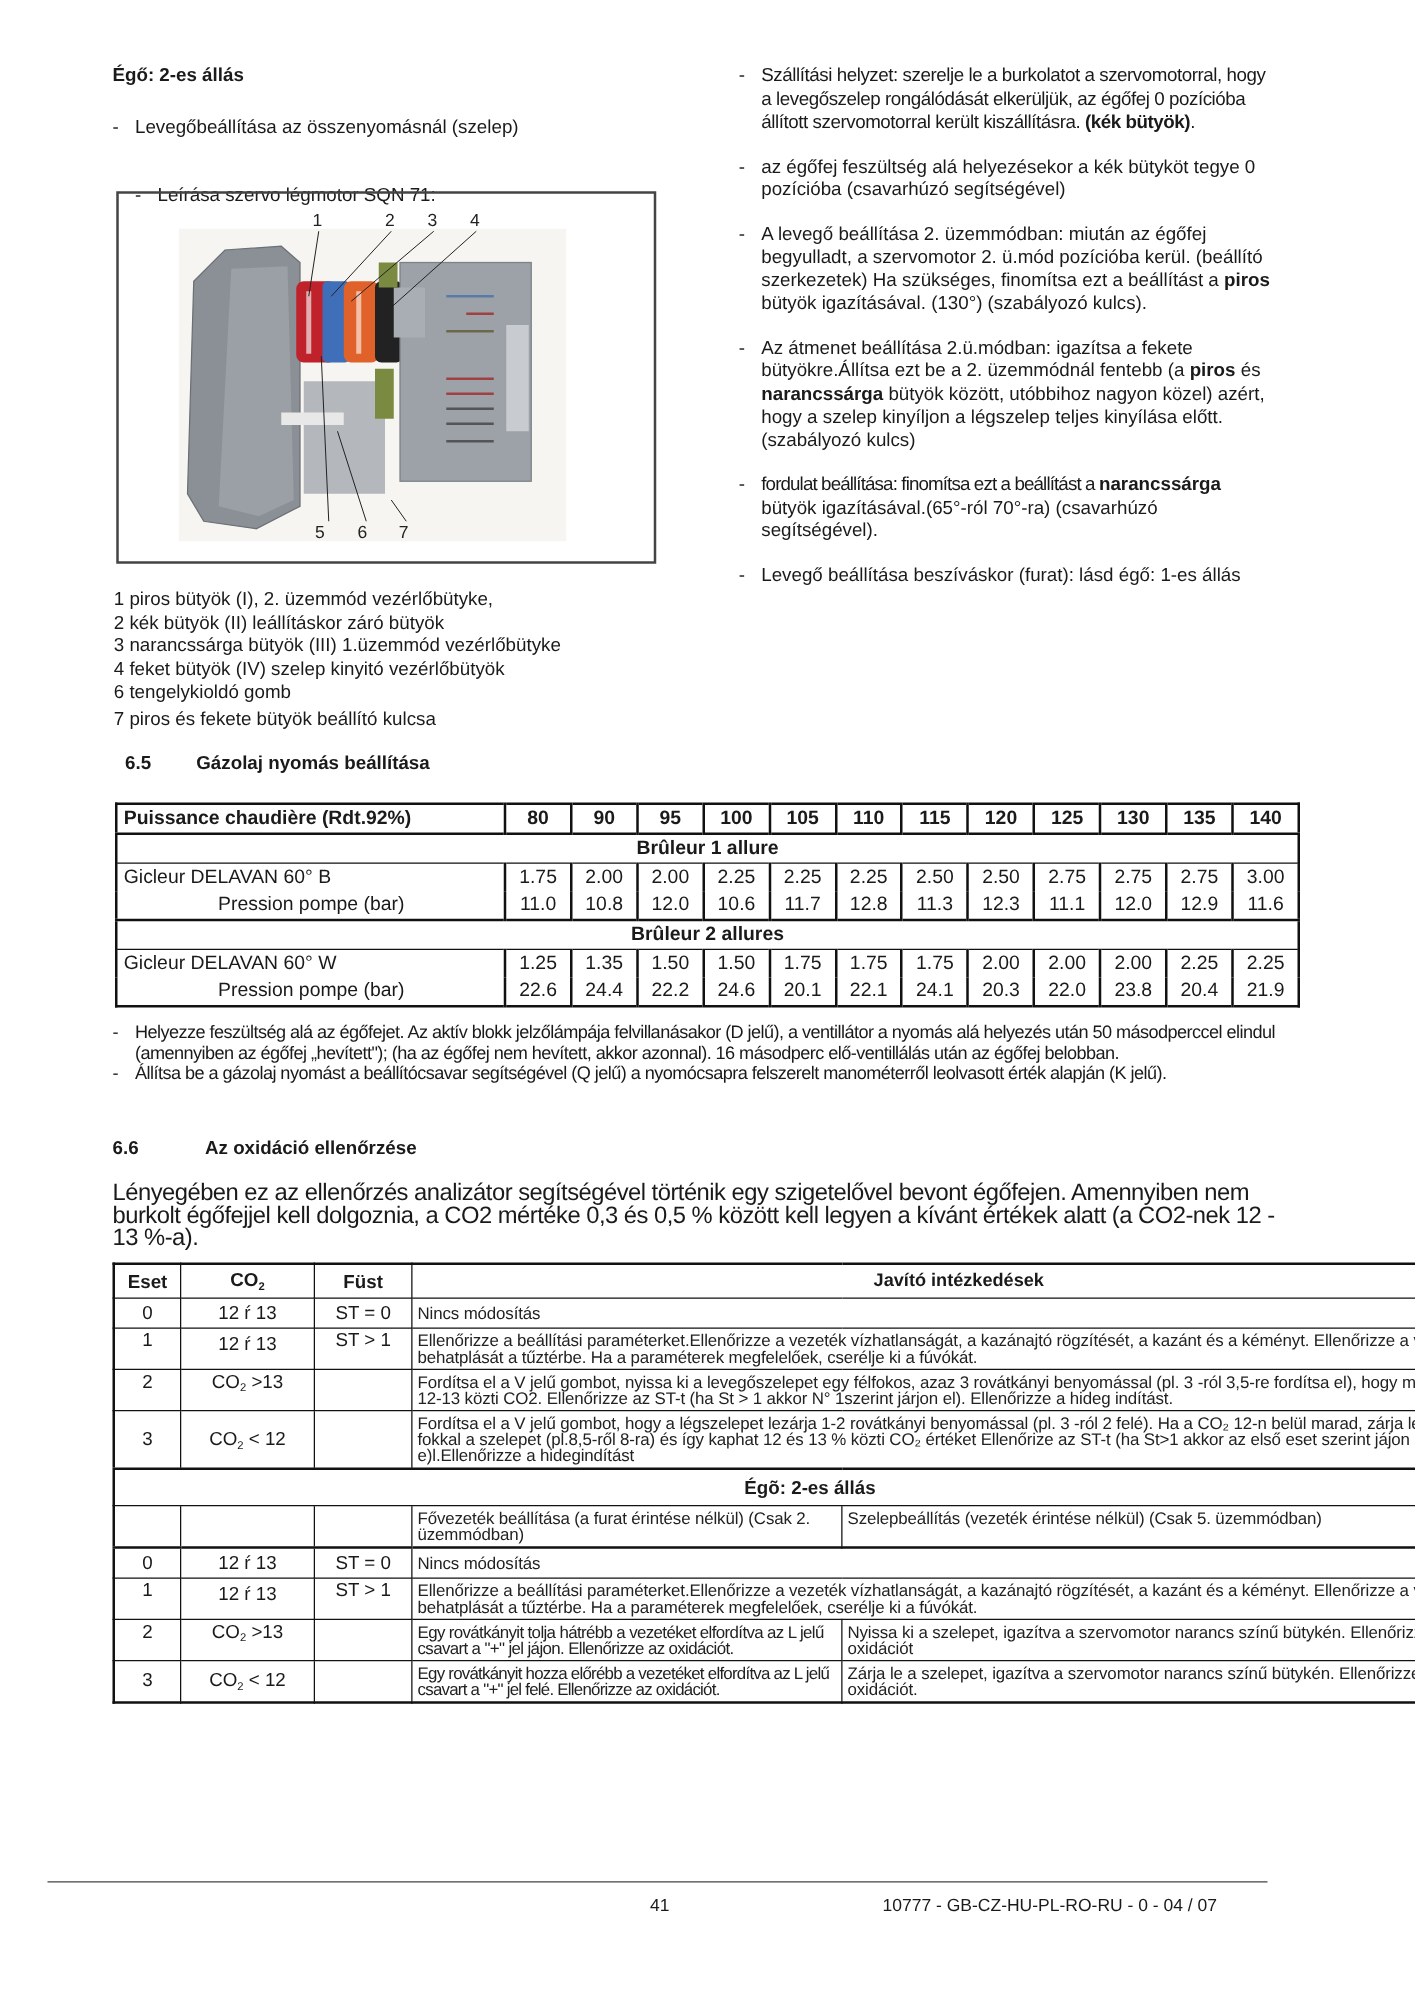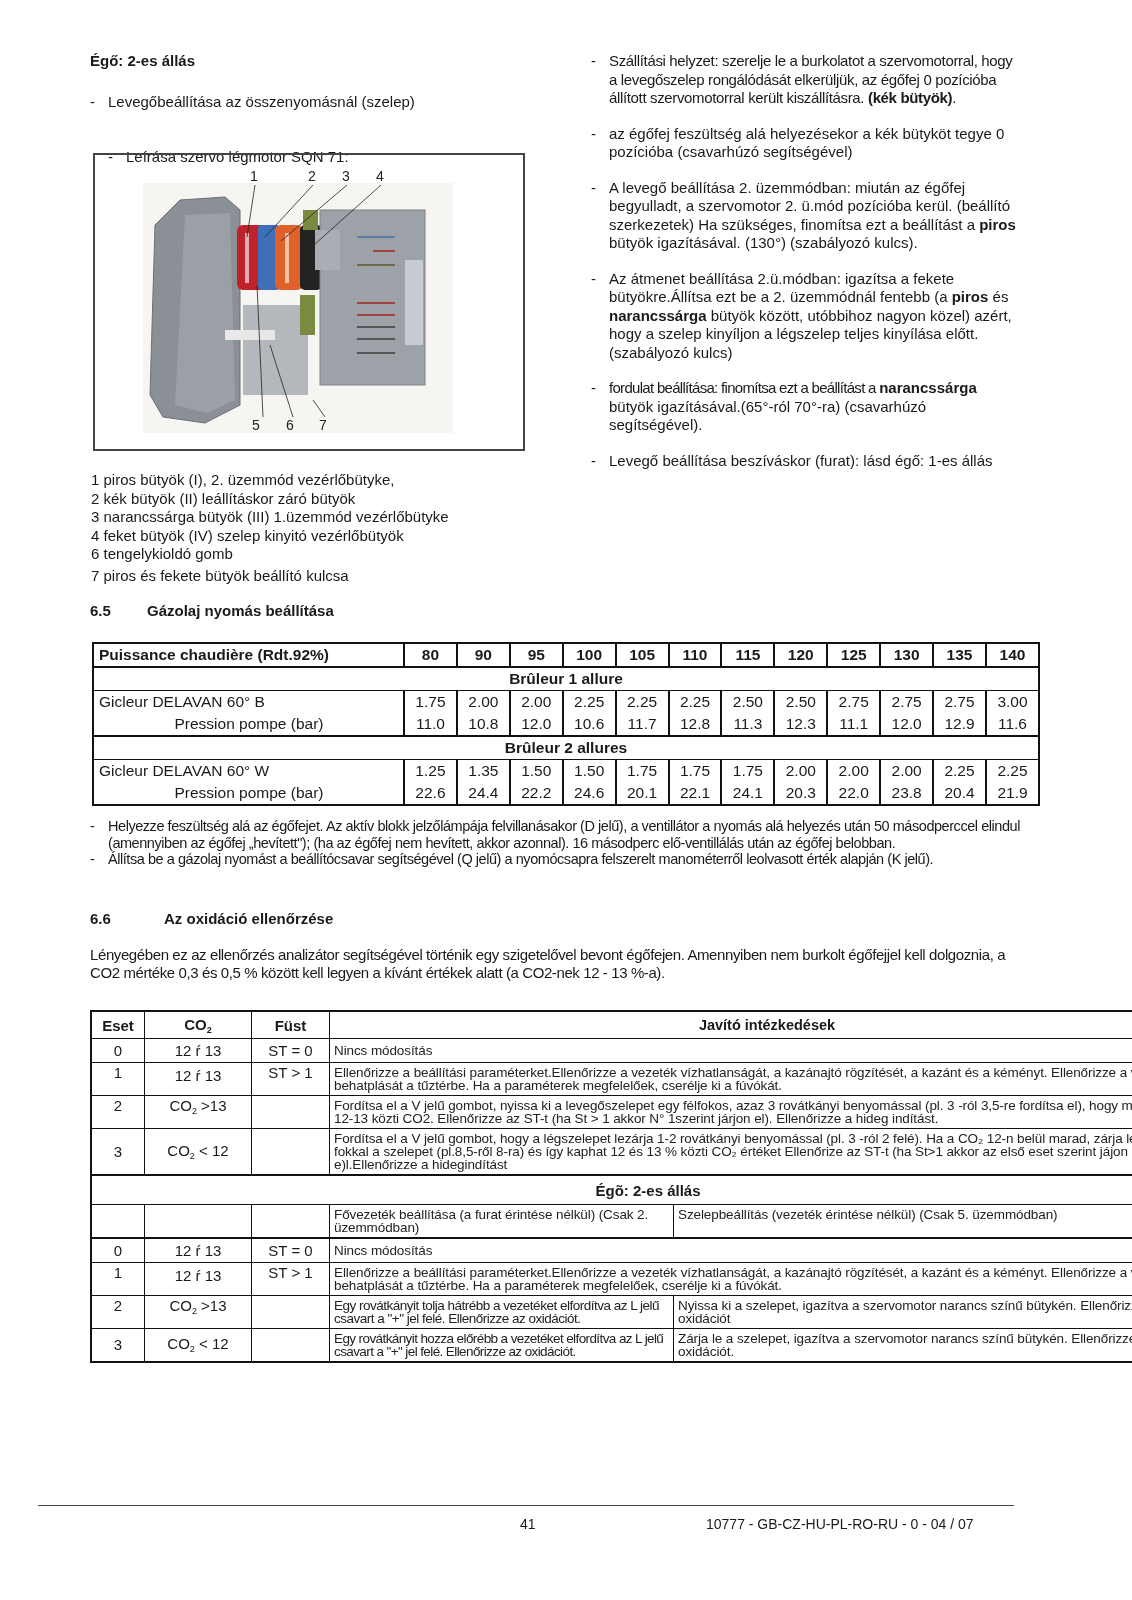--- a/index.html
+++ b/index.html
@@ -138,21 +138,21 @@
   <div class="dash-item" style="margin-bottom:17px;">
     <span class="dash">-</span>
     <span style="letter-spacing:-0.7px;">fordulat beállítása: finomítsa ezt a beállítást a </span><b>narancssárga</b><span> bütyök igazításával.(65°-ról 70°-ra) (csavarhúzó segítségével).</span>
   </div>
   <div class="dash-item">
     <span class="dash">-</span>
     <span>Levegő beállítása beszíváskor (furat): lásd égő: 1-es állás</span>
   </div>
 </div>
 
-<div class="abs heading" style="left:90px; top:602px;">
+<div class="abs heading" style="left:100px; top:602px;">
   <span>6.5</span>
   <span style="margin-left:32px;">Gázolaj nyomás beállítása</span>
 </div>
 
 <table class="t65">
   <tbody>
       <tr>
     <th class="lbl" style="width:300px;">Puissance chaudière (Rdt.92%)</th>
     <th class="num">80</th>
     <th class="num">90</th>
@@ -245,21 +245,21 @@
     <span class="dash">-</span>
     <span>Állítsa be a gázolaj nyomást a beállítócsavar segítségével  (Q jelű) a nyomócsapra felszerelt manométerről leolvasott érték alapján (K jelű).</span>
   </div>
 </div>
 
 <div class="abs heading" style="left:90px; top:910px;">
   <span>6.6</span>
   <span style="margin-left:49px;">Az oxidáció ellenőrzése</span>
 </div>
 
-<div class="abs" style="left:90px; top:946px; width:935px; font-size:15px; line-height:18px; letter-spacing:-0.4px;">Lényegében ez az ellenőrzés analizátor segítségével történik egy szigetelővel bevont égőfejen. Amennyiben nem burkolt égőfejjel kell dolgoznia, a CO2 mértéke  0,3 és 0,5 % között kell legyen a kívánt értékek alatt (a CO2-nek 12 - 13 %-a).</div>
+<div class="abs" style="left:90px; top:946px; width:935px; font-size:19px; line-height:18px; letter-spacing:-0.4px;">Lényegében ez az ellenőrzés analizátor segítségével történik egy szigetelővel bevont égőfejen. Amennyiben nem burkolt égőfejjel kell dolgoznia, a CO2 mértéke  0,3 és 0,5 % között kell legyen a kívánt értékek alatt (a CO2-nek 12 - 13 %-a).</div>
 
 <table class="t66">
   <tbody>
       <tr>
     <th class="c0">Eset</th>
     <th class="c1"><span>CO</span><sub class="s">2</sub></th>
     <th class="c2">Füst</th>
     <th colspan="2">Javító intézkedések</th>
   </tr>
   <tr style="height:24px;">
@@ -305,21 +305,21 @@
   <tr>
     <td class="c0">1</td>
     <td class="c1" style="padding-top:4px;">12 ŕ  13</td>
     <td class="c2">ST &gt; 1</td>
     <td colspan="2" class="desc">Ellenőrizze a beállítási paraméterket.Ellenőrizze a vezeték vízhatlanságát, a kazánajtó rögzítését, a kazánt és a kéményt. Ellenőrizze a vezeték behatplását a tűztérbe. Ha a paraméterek megfelelőek, cserélje ki a fúvókát.</td>
   </tr>
   <tr>
     <td class="c0">2</td>
     <td class="c1"><span>CO</span><sub class="s">2</sub><span> &gt;13</span></td>
     <td class="c2"></td>
-    <td class="desc" style="letter-spacing:-0.5px;">Egy rovátkányit tolja hátrébb a vezetéket elfordítva az L jelű csavart a "+" jel felé. Ellenőrizze az oxidációt.</td>
+    <td class="desc" style="letter-spacing:-0.5px;">Egy rovátkányit tolja hátrébb a vezetéket elfordítva az L jelű csavart a "+" jel jájon. Ellenőrizze az oxidációt.</td>
     <td class="desc">Nyissa ki a szelepet, igazítva a szervomotor narancs színű bütykén. Ellenőrizze az oxidációt</td>
   </tr>
   <tr>
     <td class="c0 mid">3</td>
     <td class="c1 mid"><span>CO</span><sub class="s">2</sub><span> &lt; 12</span></td>
     <td class="c2"></td>
     <td class="desc" style="letter-spacing:-0.6px;">Egy rovátkányit hozza előrébb a vezetéket elfordítva az L jelű csavart a "+" jel felé. Ellenőrizze az oxidációt.</td>
     <td class="desc">Zárja le a szelepet, igazítva a szervomotor narancs színű bütykén. Ellenőrizze az oxidációt.</td>
   </tr>
 </tbody>

